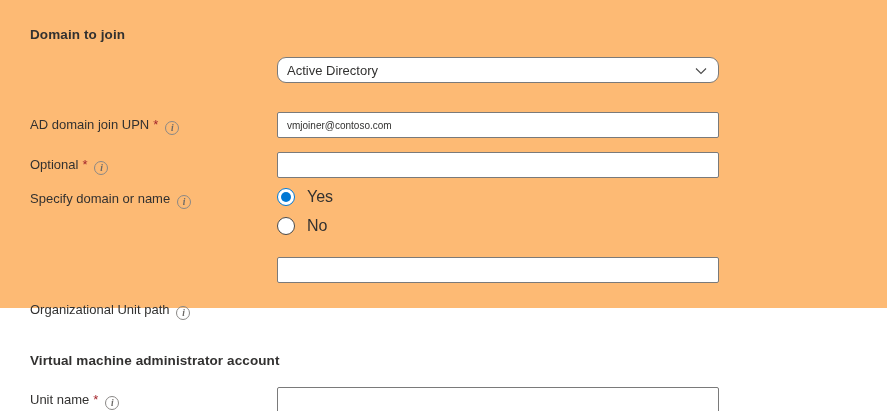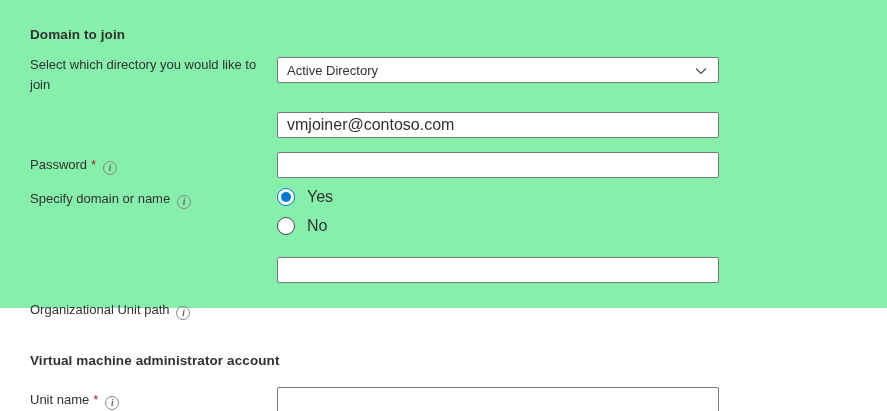--- a/index.html
+++ b/index.html
@@ -3,21 +3,21 @@
 <meta charset="utf-8">
 <style>
   * { margin: 0; padding: 0; box-sizing: border-box; }
   html, body {
     width: 887px; height: 411px;
     background: #ffffff;
     overflow: hidden;
     font-family: "Liberation Sans", "DejaVu Sans", sans-serif;
     color: #323130;
   }
-  .canvas { position: relative; width: 887px; height: 308px; background: #86efac; text-decoration: underline; }
+  .canvas { position: relative; width: 887px; height: 308px; background: #fdba74; text-decoration: underline; }
 
   .section-title {
     position: absolute; left: 30px;
     font-size: 13.5px; font-weight: 700; color: #323130;
     letter-spacing: 0.1px;
   }
   .field-label {
     position: absolute; left: 30px; width: 246px;
     font-size: 13px; line-height: 20px; color: #323130;
     display: block;
@@ -29,27 +29,27 @@
   .info-icon {
     display: inline-block; vertical-align: -2px; margin-left: 7px;
     width: 14px; height: 14px; border: 1px solid #8a8886; border-radius: 50%;
     color: #6b6966; font-size: 9.5px; line-height: 12px; text-align: center;
     font-family: "Liberation Serif", serif; font-style: italic; font-weight: 600;
   }
   .tbox {
     position: absolute; left: 277px; width: 442px; height: 26px;
     border: 1px solid #7a7a7a; border-radius: 2px; background: #fff;
     font-family: "Liberation Sans", "DejaVu Sans", sans-serif;
-    font-size: 16px; color: #323130; padding: 0 9px;
+    font-size: 10px; color: #323130; padding: 0 9px;
     outline: none;
   }
   .tbox::placeholder { color: #767676; opacity: 1; }
   .dropdown {
     position: absolute; left: 277px; width: 442px; height: 26px;
-    border: 1px solid #7a7a7a; border-radius: 2px; background: #fff;
+    border: 1px solid #7a7a7a; border-radius: 9px; background: #fff;
     font-size: 13px; color: #323130;
     display: flex; align-items: center; padding: 0 9px;
     cursor: pointer;
   }
   .dropdown .chevron {
     position: absolute; right: 10px; top: 6px; width: 14px; height: 14px;
   }
   .radio-group { position: absolute; left: 277px; }
   .radio-option {
     display: flex; align-items: center; height: 18px; cursor: pointer;
@@ -67,34 +67,34 @@
   }
   .radio-text { margin-left: 12px; font-size: 16px; color: #323130; }
 </style>
 </head>
 <body>
 
 <div class="canvas">
 
   <div class="section-title" style="top:27px;">Domain to join</div>
 
-  <label class="field-label" style="top:55px;">
-    <span class="label-inline">Select which directory you would like to join</span>
-  </label>
   <div class="dropdown" style="top:57px;">
     <span>Active Directory</span>
     <svg class="chevron" viewBox="0 0 14 14">
       <polyline points="2,4.5 7,9.5 12,4.5" fill="none" stroke="#4a4a4a" stroke-width="1.1"></polyline>
     </svg>
   </div>
 
+  <label class="field-label" style="top:115px;">
+    <span class="label-inline">AD domain join UPN</span><span class="req">*</span><span class="info-icon">i</span>
+  </label>
   <input class="tbox" style="top: 112px;" type="text" value="vmjoiner@contoso.com">
 
   <label class="field-label" style="top:155px;">
-    <span class="label-inline">Password</span><span class="req">*</span><span class="info-icon">i</span>
+    <span class="label-inline">Optional</span><span class="req">*</span><span class="info-icon">i</span>
   </label>
   <input class="tbox" style="top: 152px;" type="password" value="">
 
   <label class="field-label" style="top:189px;">
     <span class="label-inline">Specify domain or name</span><span class="info-icon">i</span>
   </label>
   <div class="radio-group" style="top:188px;">
     <div class="radio-option radio-selected">
       <span class="radio-circle">
         <span class="radio-dot"></span>

